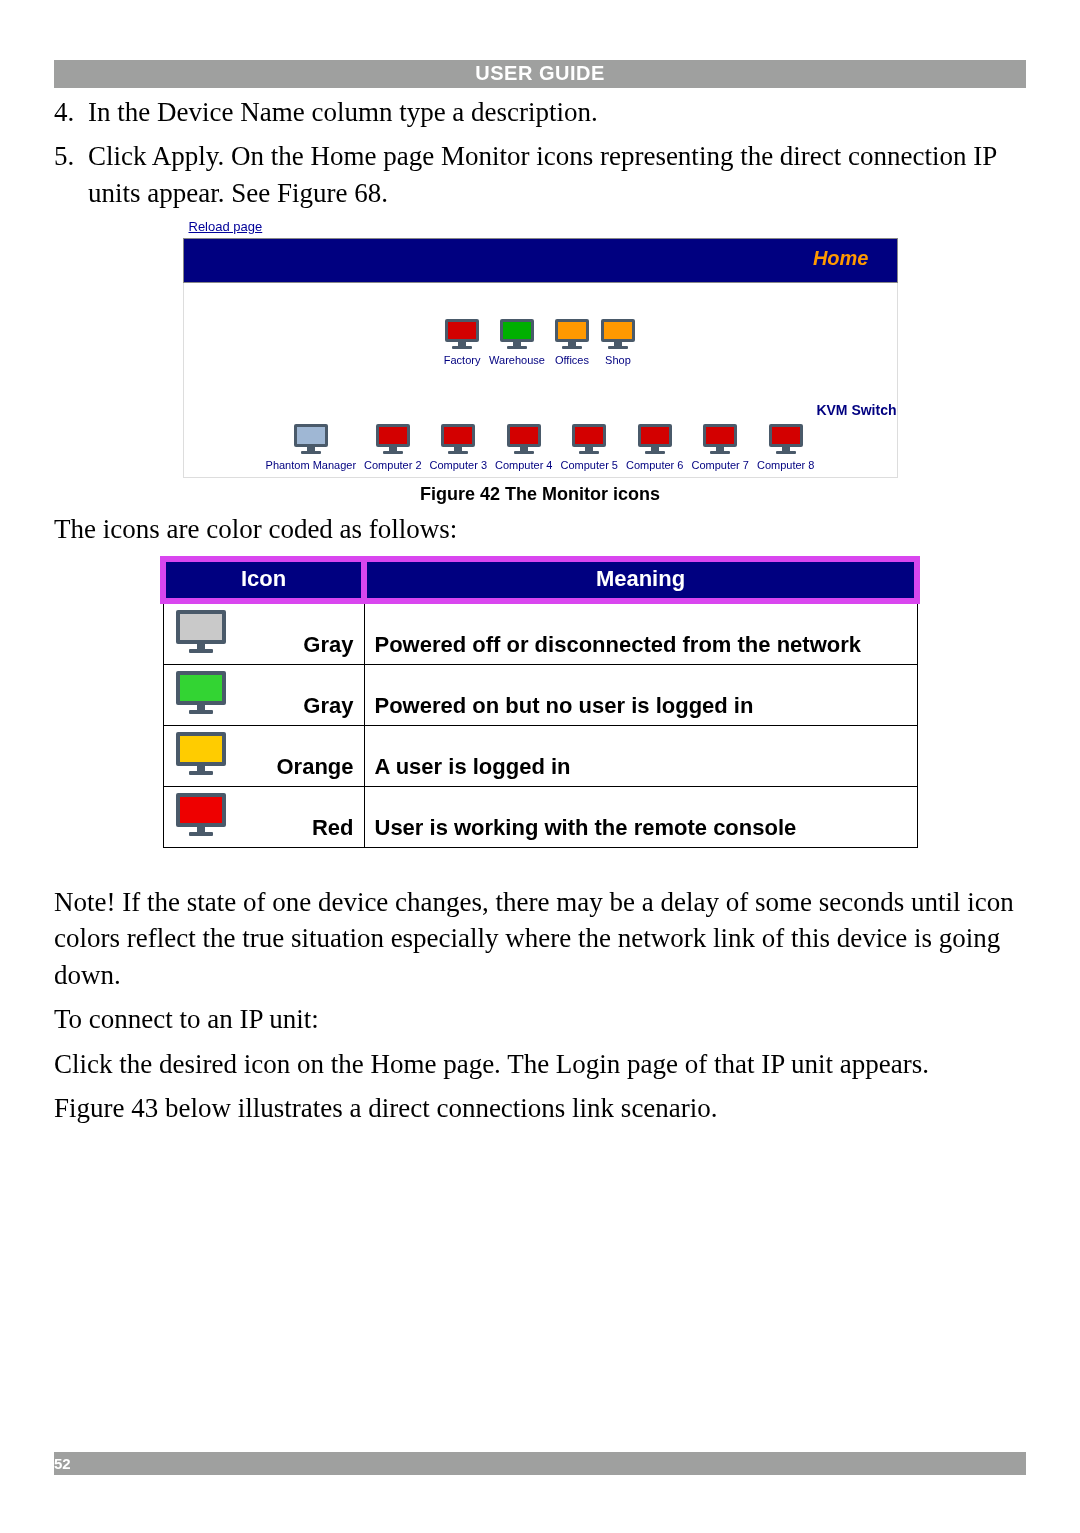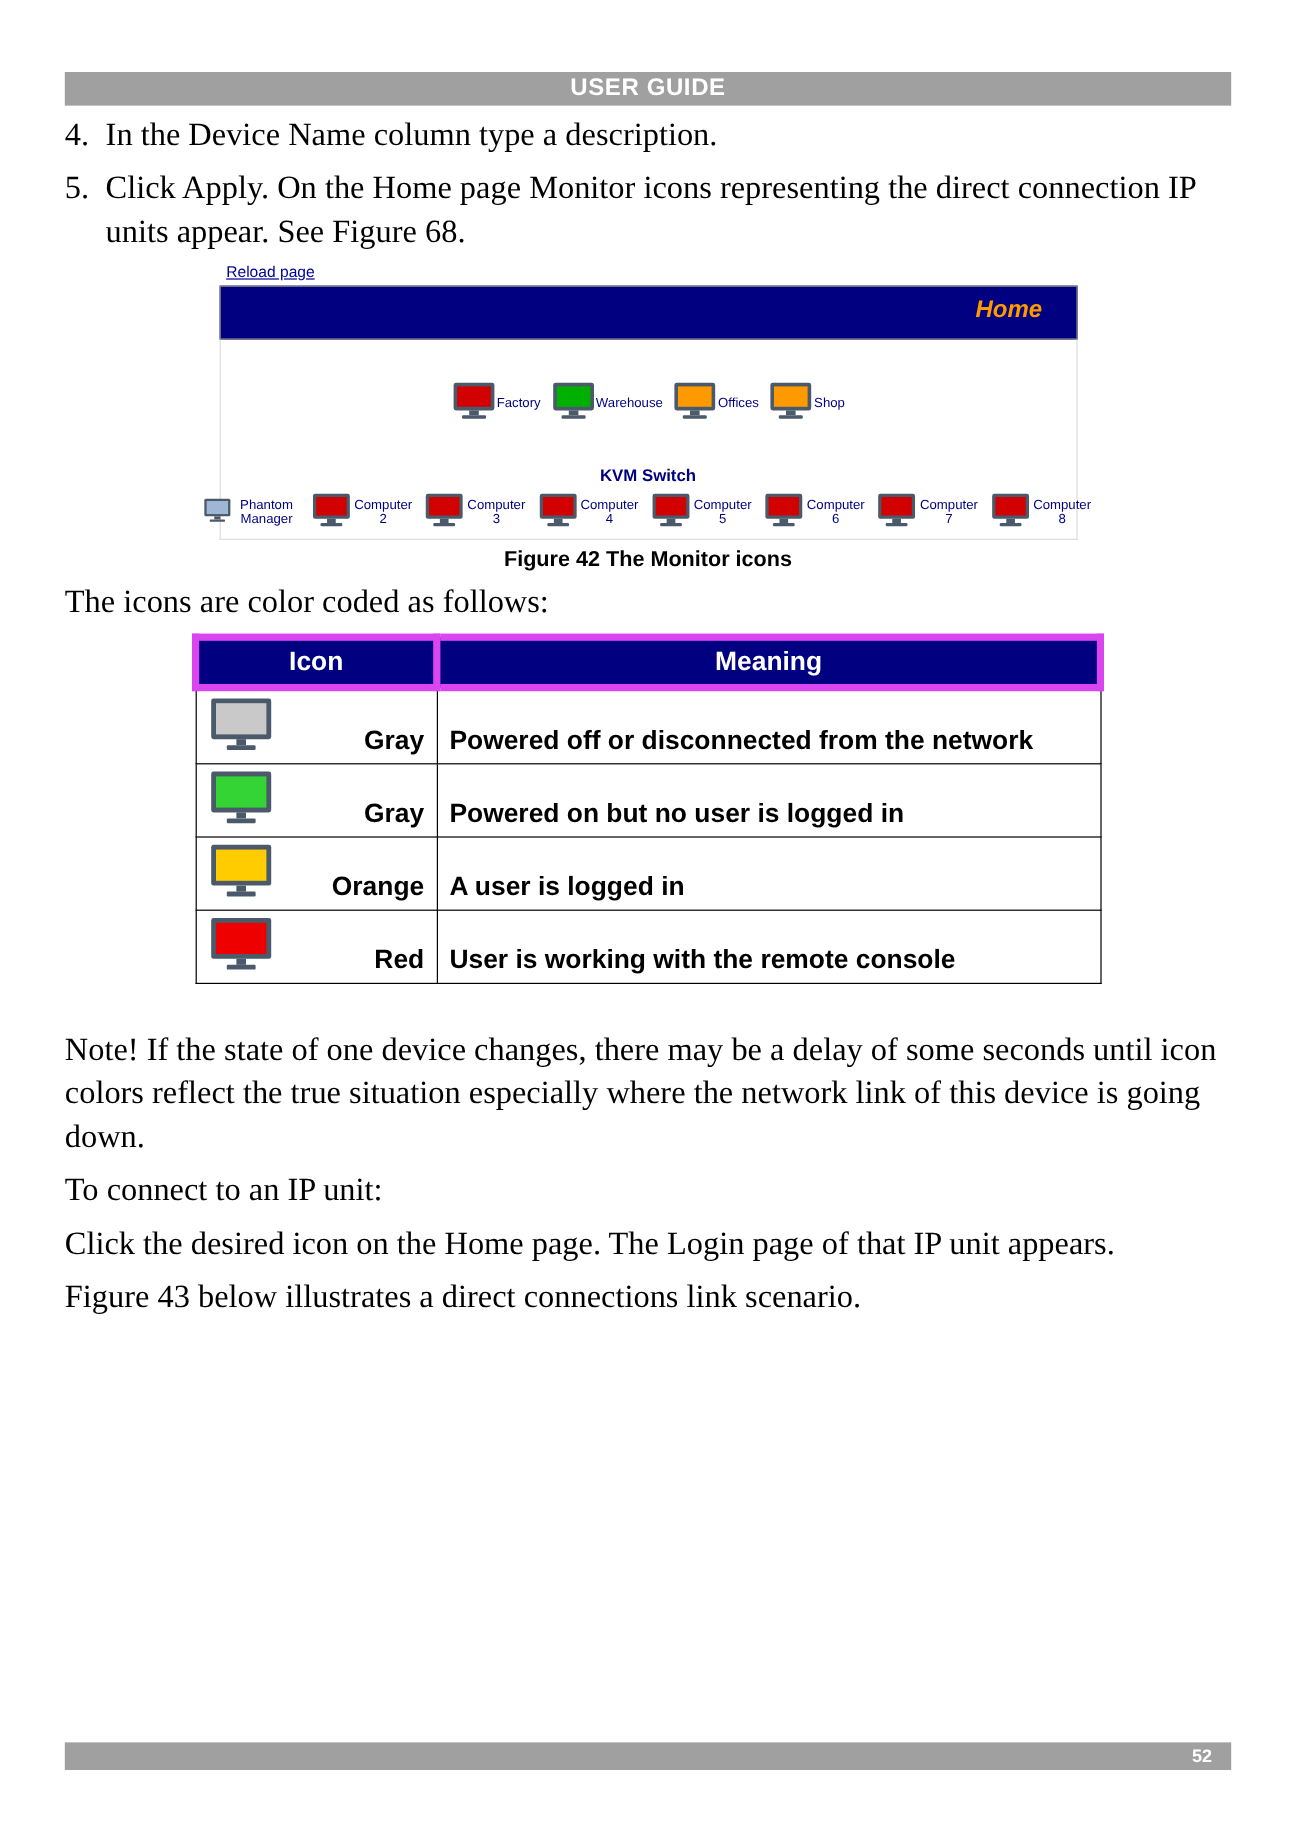--- a/index.html
+++ b/index.html
@@ -75,36 +75,36 @@
   font-size: 11px;
   color: #000080;
 }
 .mon-row {
   display: flex;
   justify-content: center;
   gap: 0;
 }
 .mon-cell {
   display: flex;
-  flex-direction: row;
+  flex-direction: column;
   align-items: center;
   padding: 0 4px 2px;
 }
 .mon-label {
   margin-top: 2px;
 }
 svg.mon-icon {
   display: block;
 }
 .kvm-title {
   font-family: Arial, sans-serif;
   font-weight: bold;
   color: #000080;
   font-size: 14px;
-  text-align: center;
+  text-align: right;
   margin-top: 34px;
   margin-bottom: 4px;
 }
 .caption {
   font-family: Arial, sans-serif;
   font-weight: bold;
   font-size: 18px;
   text-align: center;
   margin: 6px 0 6px 0;
 }
@@ -147,25 +147,25 @@
 .spacer-para {
   height: 36px;
 }
 .footer-bar {
   position: absolute;
   left: 54px;
   right: 54px;
   bottom: 58px;
   background: #9fa09f;
   color: #ffffff;
-  text-align: right;
+  text-align: left;
   font-family: Arial, sans-serif;
   font-weight: bold;
   font-size: 15px;
-  padding: 3px 16px;
+  padding: 3px 0;
 }
 </style>
 </head>
 <body>
 
 <div class="page">
 
   <div class="header-bar">USER GUIDE</div>
 
   <div>

